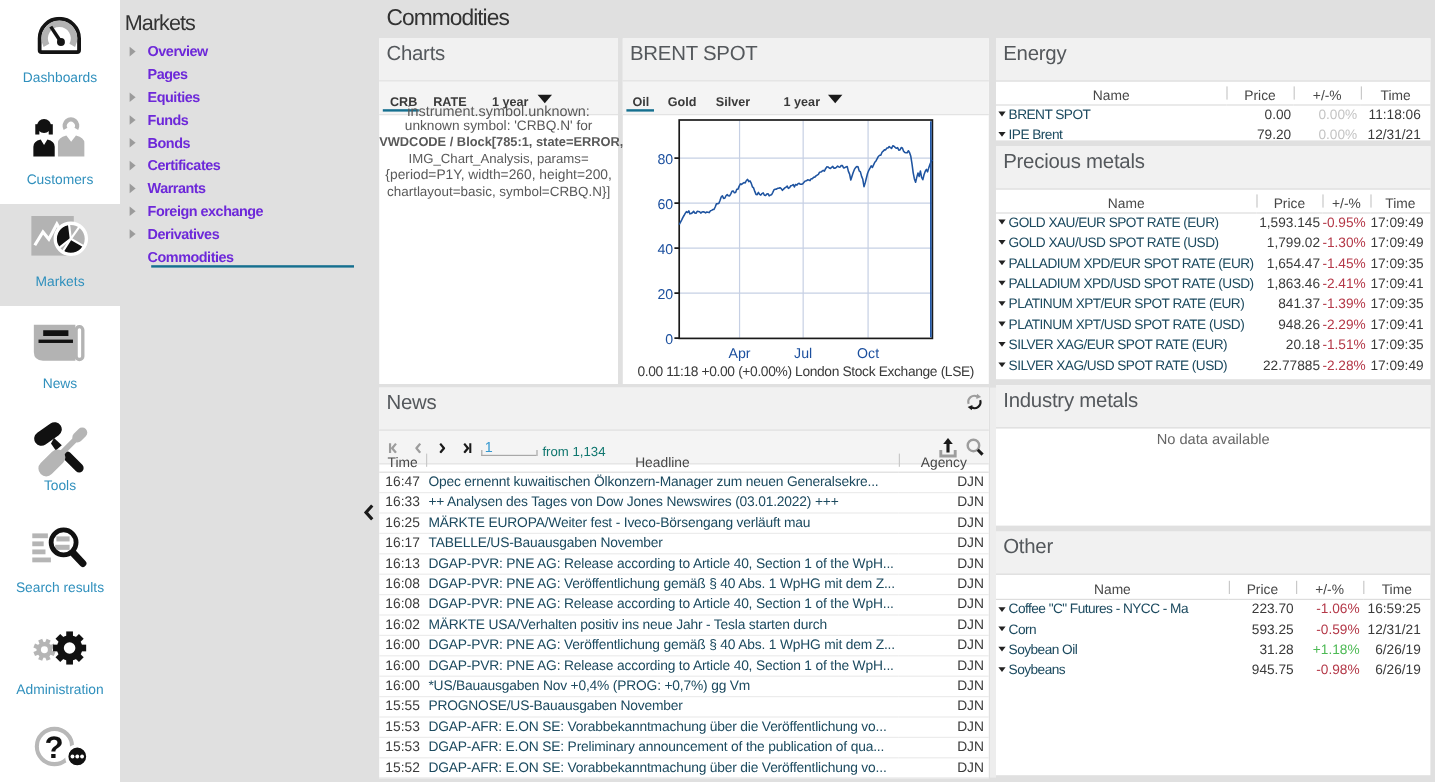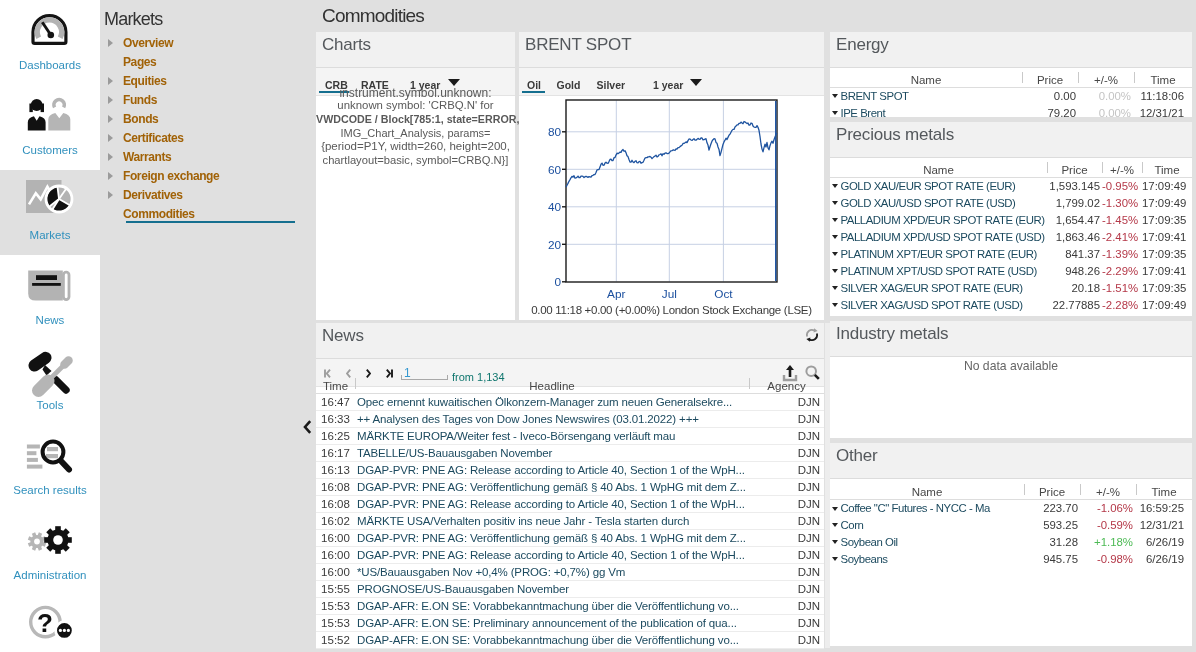--- a/index.html
+++ b/index.html
@@ -5,21 +5,21 @@
 * { margin:0; padding:0; box-sizing:border-box; }
 html,body { width:1196px; height:652px; overflow:hidden; }
 body { background:#e0e0e0; font-family:"Liberation Sans", sans-serif; position:relative; }
 .abs { position:absolute; }
 
 #sidebar { position:absolute; left:0; top:0; width:100px; height:652px; background:#fff; }
 .sbsel { position:absolute; left:0; top:170px; width:100px; height:85px; background:#e0e0e0; }
 .sblabel { position:absolute; width:100px; text-align:center; font-size:11.5px; color:#3090bd; }
 
 #menutitle { position:absolute; left:104px; top:9px; font-size:18px; letter-spacing:-0.8px; color:#333; }
-.mitem { position:absolute; left:123px; font-size:12px; letter-spacing:-0.4px; font-weight:bold; color:#a16207; }
+.mitem { position:absolute; left:123px; font-size:12px; letter-spacing:-0.4px; font-weight:bold; color:#6d28d9; }
 .mtri { position:absolute; left:108px; width:0; height:0; border-left:5.5px solid #9b9b9b; border-top:4.5px solid transparent; border-bottom:4.5px solid transparent; }
 #munder { position:absolute; left:126px; top:220.5px; width:169px; height:2.5px; background:#156f8f; }
 
 #pagetitle { position:absolute; left:322px; top:5px; font-size:19px; letter-spacing:-0.8px; color:#323232; }
 .panel { position:absolute; background:#fff; }
 .phead { position:relative; height:36px; background:#f1f1f1; border-bottom:1px solid #dcdcdc; color:#54585c; font-size:17px; letter-spacing:-0.2px; line-height:20px; padding-top:2.5px; padding-left:6px; }
 .ptabs { position:relative; height:28px; background:#f4f4f4; border-bottom:1px solid #e3e3e3; }
 .tab { position:absolute; top:12px; font-size:10.5px; font-weight:bold; color:#3a3a3a; line-height:10px; }
 .tabu { position:absolute; top:22.5px; height:2.5px; background:#156f8f; }
 .dtri { position:absolute; width:0; height:0; border-left:6px solid transparent; border-right:6px solid transparent; border-top:7px solid #1a1a1a; }

